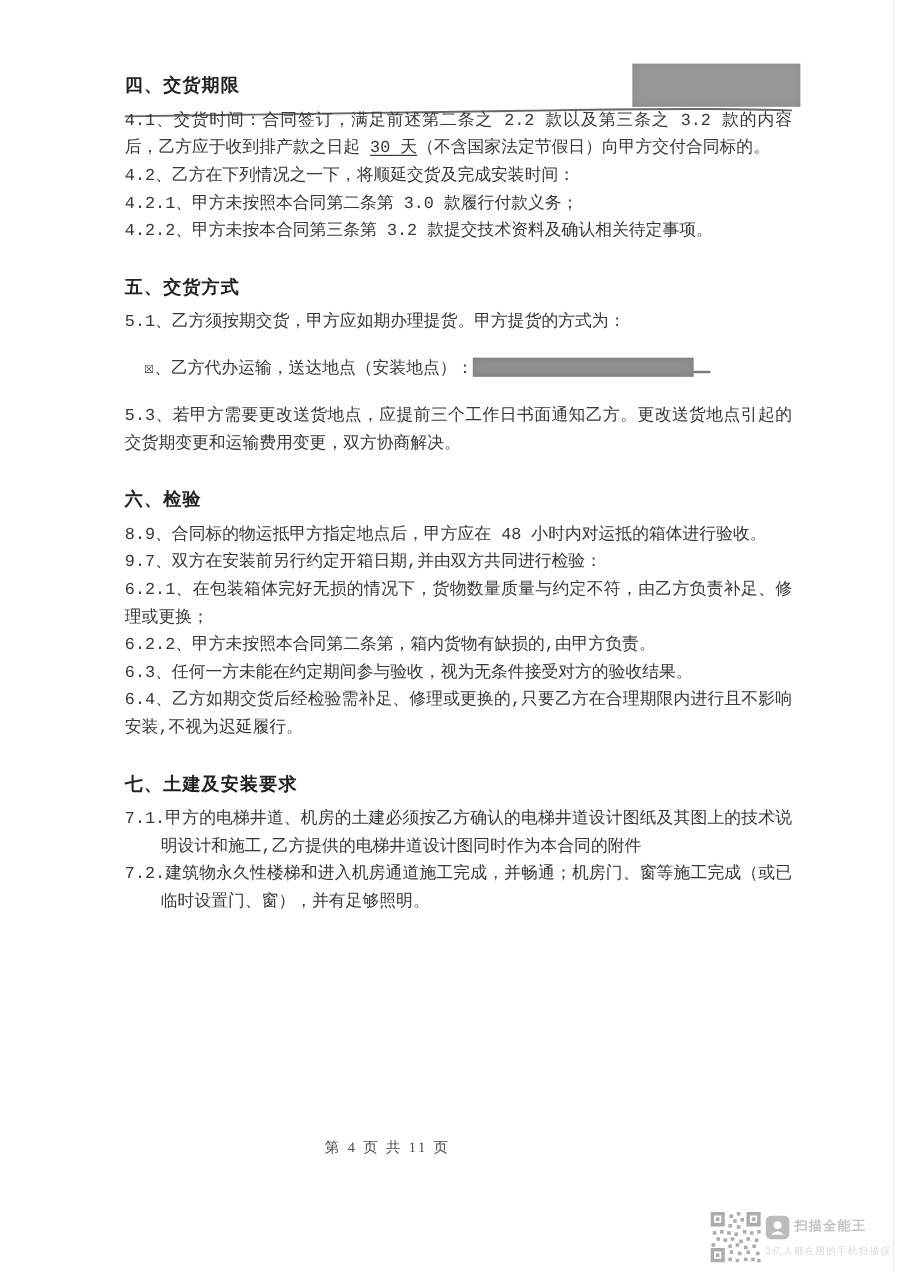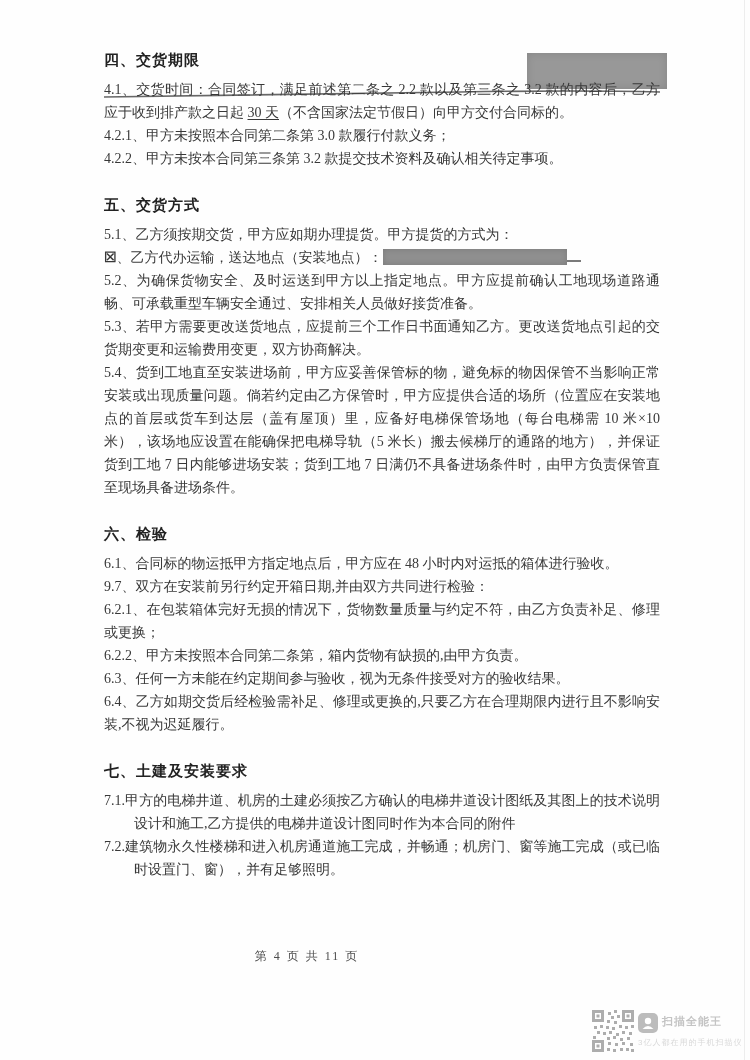--- a/index.html
+++ b/index.html
@@ -18,49 +18,50 @@
   }
   
   .scan-line{position:absolute;left:100px;top:86px;width:570px;height:16px;}
   
   .redact-top{
     position:absolute;left:527px;top:53px;width:140px;height:36px;
     background:#989898;
     box-shadow:inset 0 0 8px rgba(0,0,0,.12);
   }
   .content{
-    position:absolute;left:104px;top:0;width:556px;
+    position:absolute;left:104px;top:12px;width:556px;
     padding-top:49px;
     font-size:14px;line-height:23px;
     text-align:justify;
+    font-family:Liberation Mono, monospace;
   }
   h2{
     font-size:15px;line-height:23px;
     margin:24px 0 6px 0;
     font-weight:bold;color:#222;
     letter-spacing:1px;
     text-align:left;
   }
   h2.first{margin-top:0;}
   p{margin:0;}
   .hang{padding-left:30px;text-indent:-30px;}
   .uline{text-decoration:underline;text-underline-offset:2px;}
-  .opt-line{margin:0;}
+  .opt-line{margin:16px;}
   .checkbox{font-weight:bold;}
   .redact-inline{
     display:inline-block;width:184px;height:16px;
     background:#8f8f8f;vertical-align:-3px;
     box-shadow:inset 0 0 6px rgba(0,0,0,.15);
   }
   .redact-tail{
     display:inline-block;width:14px;height:12px;
     border-bottom:2px solid #7a7a7a;
   }
   .footer{
-    position:absolute;left:0;top:948px;width:614px;
+    position:absolute;left:16px;top:948px;width:614px;
     text-align:center;font-size:12px;letter-spacing:2px;color:#4d4d4d;
   }
   
   .watermark{position:absolute;left:590px;top:1006px;width:160px;height:54px;}
   .wm-qr{position:absolute;left:2px;top:4px;opacity:.85;}
   .wm-logo{position:absolute;left:48px;top:7px;}
   .wm-title{
     position:absolute;left:72px;top:8px;
     font-family:"Liberation Sans","DejaVu Sans",sans-serif;
     font-size:11px;font-weight:bold;color:#c4c4c4;letter-spacing:1px;
@@ -82,36 +83,35 @@
 
 <svg class="scan-line" viewBox="0 0 570 16" xmlns="http://www.w3.org/2000/svg">
   <path d="M4,11 C120,10 240,8 360,6 S520,5 560,6" fill="none" stroke="#4c4c4c" stroke-width="1.6" opacity="0.85"></path>
 </svg>
 
 <div class="content">
 
   <section>
     <h2 class="first">四、交货期限</h2>
     <p><span>4.1、交货时间：合同签订，满足前述第二条之 2.2 款以及第三条之 3.2 款的内容后，乙方应于收到排产款之日起 </span><span class="uline">30 天</span><span>（不含国家法定节假日）向甲方交付合同标的。</span></p>
+    <p>4.2、乙方在下列情况之一下，将顺延交货及完成安装时间：</p>
     <p>4.2.1、甲方未按照本合同第二条第 3.0 款履行付款义务；</p>
     <p>4.2.2、甲方未按本合同第三条第 3.2 款提交技术资料及确认相关待定事项。</p>
   </section>
 
   <section>
     <h2>五、交货方式</h2>
     <p>5.1、乙方须按期交货，甲方应如期办理提货。甲方提货的方式为：</p>
     <p class="opt-line"><span class="checkbox">☒</span><span>、乙方代办运输，送达地点（安装地点）：</span><span class="redact-inline"></span><span class="redact-tail"></span></p>
-    <p>5.2、为确保货物安全、及时运送到甲方以上指定地点。甲方应提前确认工地现场道路通畅、可承载重型车辆安全通过、安排相关人员做好接货准备。</p>
     <p>5.3、若甲方需要更改送货地点，应提前三个工作日书面通知乙方。更改送货地点引起的交货期变更和运输费用变更，双方协商解决。</p>
-    <p>5.4、货到工地直至安装进场前，甲方应妥善保管标的物，避免标的物因保管不当影响正常安装或出现质量问题。倘若约定由乙方保管时，甲方应提供合适的场所（位置应在安装地点的首层或货车到达层（盖有屋顶）里，应备好电梯保管场地（每台电梯需 10 米×10 米），该场地应设置在能确保把电梯导轨（5 米长）搬去候梯厅的通路的地方），并保证货到工地 7 日内能够进场安装；货到工地 7 日满仍不具备进场条件时，由甲方负责保管直至现场具备进场条件。</p>
   </section>
 
   <section>
     <h2>六、检验</h2>
-    <p>6.1、合同标的物运抵甲方指定地点后，甲方应在 48 小时内对运抵的箱体进行验收。</p>
+    <p>8.9、合同标的物运抵甲方指定地点后，甲方应在 48 小时内对运抵的箱体进行验收。</p>
     <p>9.7、双方在安装前另行约定开箱日期,并由双方共同进行检验：</p>
     <p>6.2.1、在包装箱体完好无损的情况下，货物数量质量与约定不符，由乙方负责补足、修理或更换；</p>
     <p>6.2.2、甲方未按照本合同第二条第，箱内货物有缺损的,由甲方负责。</p>
     <p>6.3、任何一方未能在约定期间参与验收，视为无条件接受对方的验收结果。</p>
     <p>6.4、乙方如期交货后经检验需补足、修理或更换的,只要乙方在合理期限内进行且不影响安装,不视为迟延履行。</p>
   </section>
 
   <section>
     <h2>七、土建及安装要求</h2>
     <p class="hang">7.1.甲方的电梯井道、机房的土建必须按乙方确认的电梯井道设计图纸及其图上的技术说明设计和施工,乙方提供的电梯井道设计图同时作为本合同的附件</p>

